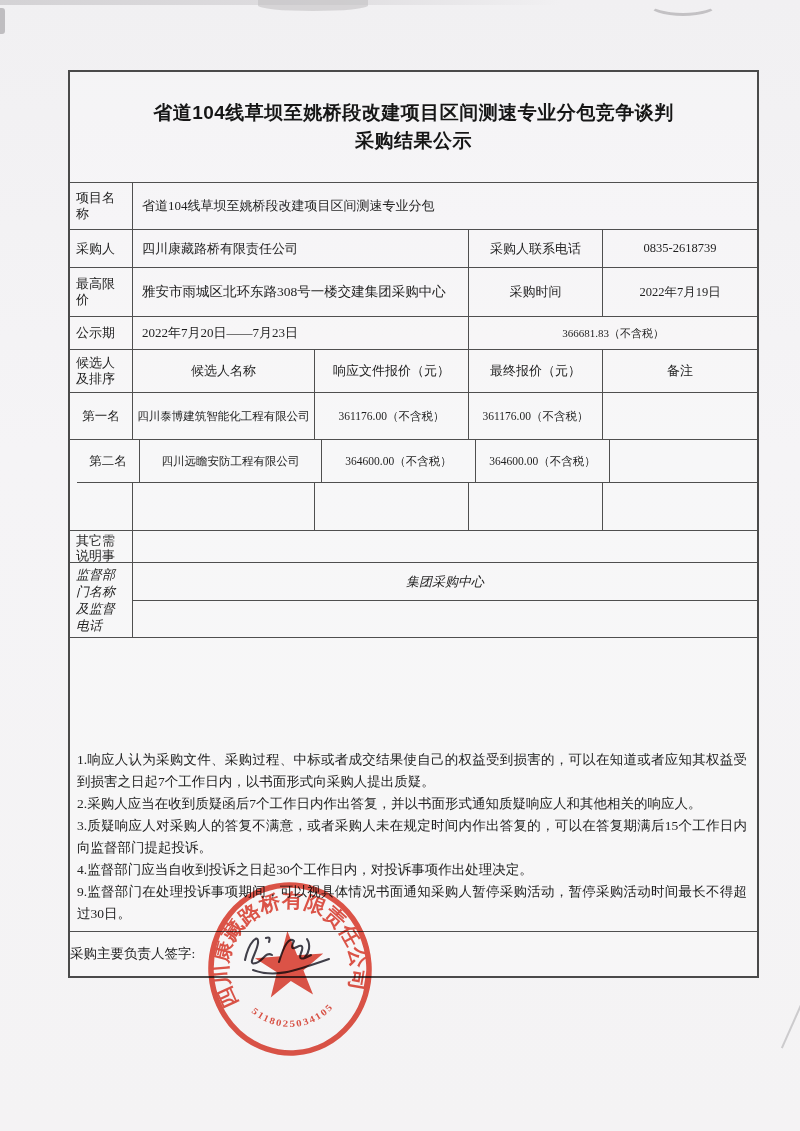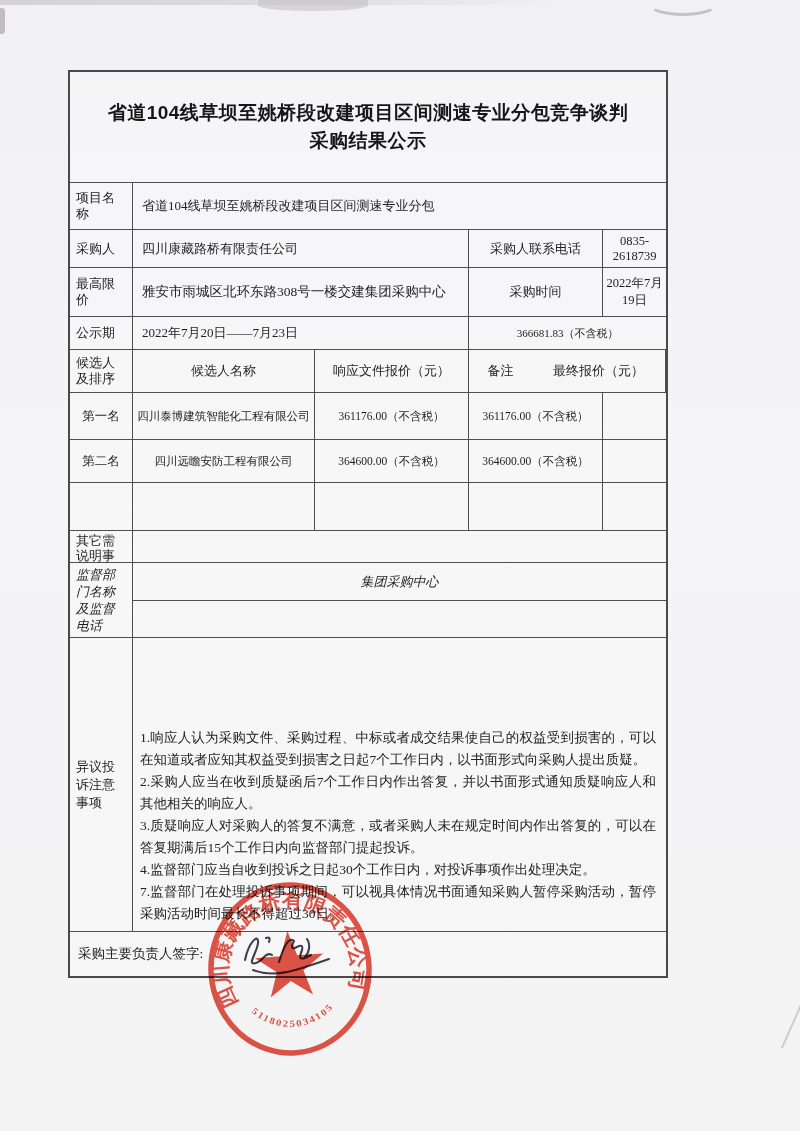--- a/index.html
+++ b/index.html
@@ -13,21 +13,21 @@
   
   .smudge{position:absolute;pointer-events:none;}
   .smudge-topline{left:0;top:0;width:560px;height:5px;background:linear-gradient(90deg,#c7c5c8 0%,#d8d6d9 60%,rgba(216,214,217,0) 100%);opacity:.7;}
   .smudge-topblob{left:258px;top:0;width:110px;height:11px;background:#bfbdc0;border-radius:0 0 50% 50%;opacity:.55;}
   .smudge-arc{left:648px;top:-8px;width:64px;height:18px;border:3px solid #a5a3a6;border-radius:50%;border-top-color:transparent;border-left-color:transparent;border-right-color:transparent;opacity:.6;}
   .smudge-left{left:0;top:8px;width:5px;height:26px;background:#969497;opacity:.55;border-radius:0 3px 3px 0;}
   .smudge-crease{right:-6px;top:1005px;width:14px;height:48px;border-left:2px solid #c2c0c3;transform:rotate(24deg);opacity:.8;}
 
   
   .doc-table{
-    position:absolute;left:68px;top:70px;width:600px;height:908px;
+    position:absolute;left:68px;top:70px;width:691px;height:908px;
     border:2px solid #4a4a4a;box-sizing:border-box;
     display:flex;flex-direction:column;background:rgba(255,255,255,0.25);
   }
   .trow{display:flex;box-sizing:border-box;border-bottom:1px solid #4f4f4f;min-height:0;}
   .trow.last{border-bottom:none;}
   .tcell{box-sizing:border-box;border-right:1px solid #4f4f4f;display:flex;align-items:center;overflow:hidden;min-width:0;}
   .tcell.end{border-right:none;}
   .label-cell{padding:2px 4px 2px 6px;font-size:13px;line-height:16px;}
   .lab3{display:block;width:42px;word-break:break-all;}
   .center{justify-content:center;text-align:center;}
@@ -42,21 +42,21 @@
   }
   .sup-right{flex:1;display:flex;flex-direction:column;min-width:0;gap:44px;}
   .sup-sub{box-sizing:border-box;display:flex;align-items:center;justify-content:center;font-size:13px;}
   .sup-sub.first{border-bottom:1px solid #4f4f4f;flex:0 0 38px;}
   .sup-sub.second{flex:1;}
   .objection-body{
     flex:1;display:flex;flex-direction:column;justify-content:center;
     padding:6px 10px 6px 7px;font-size:13.5px;line-height:22px;color:#222;
   }
   .objection-body p{margin:0;text-align:justify;}
-  .sign-cell{padding-left:8px;font-size:13.5px;}
+  .sign-cell{padding-left:0;font-size:13.5px;}
   
   .stamp{position:absolute;left:205px;top:879px;width:170px;height:180px;opacity:.86;mix-blend-mode:multiply;transform:rotate(-4deg);}
   .signature{position:absolute;left:238px;top:928px;width:100px;height:58px;mix-blend-mode:multiply;}
 </style>
 </head>
 <body>
 
 <div class="page">
 
   <div class="smudge smudge-topline"></div>
@@ -106,33 +106,33 @@
       <div class="tcell vleft" style="flex:0 0 336px;">2022年7月20日——7月23日</div>
       <div class="tcell end center" style="flex:1;font-size:11px;">366681.83（不含税）</div>
     </div>
 
     <div class="trow" style="flex:0 0 43px;">
       <div class="tcell label-cell" style="flex:0 0 63px;">
         <span class="lab3">候选人及排序</span>
       </div>
       <div class="tcell center f13" style="flex:0 0 182px;">候选人名称</div>
       <div class="tcell center f13" style="flex:0 0 154px;">响应文件报价（元）</div>
+      <div class="tcell center f13" style="flex:0 0 134px;">最终报价（元）</div>
       <div class="tcell end center f13" style="flex:1;">备注</div>
-      <div class="tcell center f13" style="flex:0 0 134px;">最终报价（元）</div>
     </div>
 
     <div class="trow" style="flex:0 0 47px;">
       <div class="tcell center f12" style="flex:0 0 63px;">第一名</div>
       <div class="tcell center f11" style="flex:0 0 182px;">四川泰博建筑智能化工程有限公司</div>
       <div class="tcell center f11" style="flex:0 0 154px;">361176.00（不含税）</div>
       <div class="tcell center f11" style="flex:0 0 134px;">361176.00（不含税）</div>
       <div class="tcell end center f11" style="flex:1;"></div>
     </div>
 
-    <div class="trow" style="flex:0 0 43px;">
+    <div class="trow" style="flex:0 0 43px;margin-left:7px;">
       <div class="tcell center f12" style="flex:0 0 63px;">第二名</div>
       <div class="tcell center f11" style="flex:0 0 182px;">四川远瞻安防工程有限公司</div>
       <div class="tcell center f11" style="flex:0 0 154px;">364600.00（不含税）</div>
       <div class="tcell center f11" style="flex:0 0 134px;">364600.00（不含税）</div>
       <div class="tcell end center f11" style="flex:1;"></div>
     </div>
 
     <div class="trow" style="flex:0 0 48px;">
       <div class="tcell center f12" style="flex:0 0 63px;"></div>
       <div class="tcell center f11" style="flex:0 0 182px;"></div>
@@ -152,30 +152,27 @@
       <div class="tcell label-cell" style="flex:0 0 63px;">
         <span class="lab3" style="line-height:17px;text-align:left;">监督部门名称及监督电话</span>
       </div>
       <div class="sup-right tcell end" style="flex:1;padding:0;display:flex;align-items:stretch;">
         <div class="sup-sub first">集团采购中心</div>
         <div class="sup-sub second">0835-2310136</div>
       </div>
     </div>
 
     <div class="trow" style="flex:0 0 294px;">
-      <div class="tcell label-cell" style="flex:0 0 63px;">
-        <span class="lab3" style="line-height:18px;">异议投诉注意事项</span>
-      </div>
       <div class="tcell end" style="flex:1;padding:0;align-items:flex-end;">
         <div class="objection-body">
           <p>1.响应人认为采购文件、采购过程、中标或者成交结果使自己的权益受到损害的，可以在知道或者应知其权益受到损害之日起7个工作日内，以书面形式向采购人提出质疑。</p>
           <p>2.采购人应当在收到质疑函后7个工作日内作出答复，并以书面形式通知质疑响应人和其他相关的响应人。</p>
           <p>3.质疑响应人对采购人的答复不满意，或者采购人未在规定时间内作出答复的，可以在答复期满后15个工作日内向监督部门提起投诉。</p>
           <p>4.监督部门应当自收到投诉之日起30个工作日内，对投诉事项作出处理决定。</p>
-          <p>7.监督部门在处理投诉事项期间，可以视具体情况书面通知采购人暂停采购活动，暂停采购活动时间最长不得超过30日。</p>
+          <p>9.监督部门在处理投诉事项期间，可以视具体情况书面通知采购人暂停采购活动，暂停采购活动时间最长不得超过30日。</p>
         </div>
       </div>
     </div>
 
     <div class="trow last" style="flex:1;">
       <div class="tcell end sign-cell" style="flex:1;">采购主要负责人签字:</div>
     </div>
 
   </div>
 

